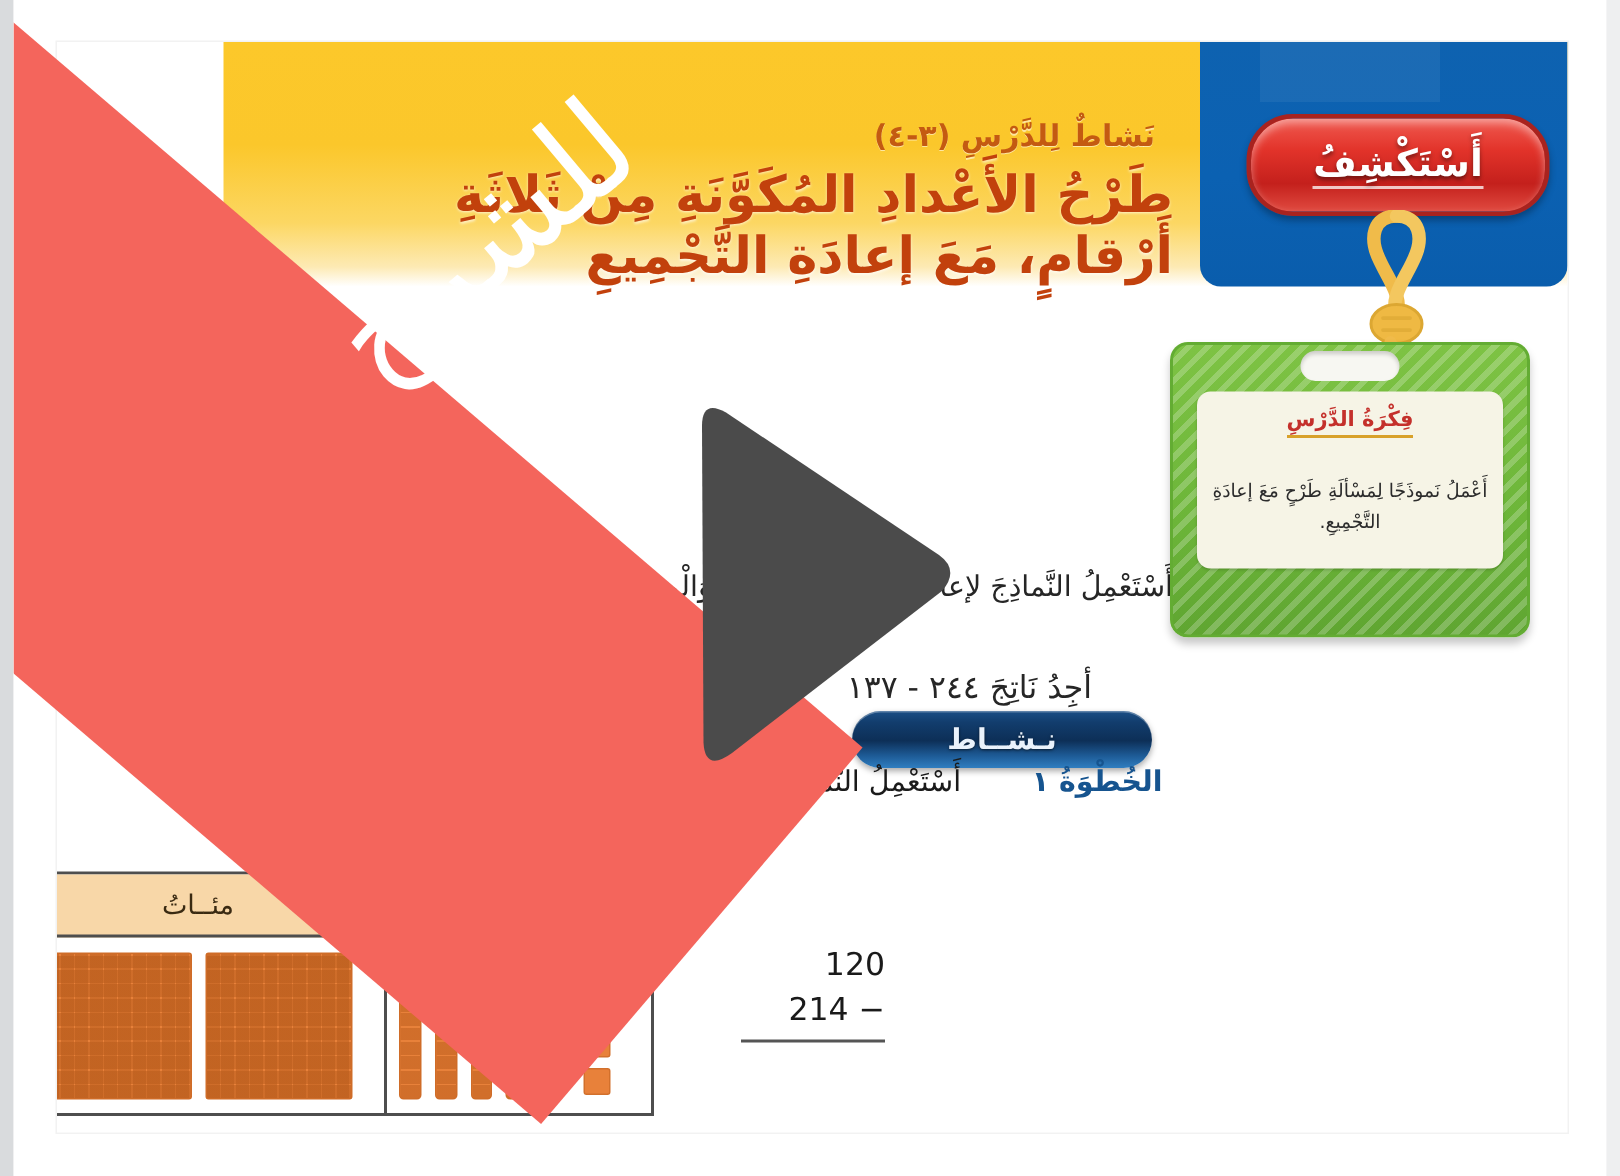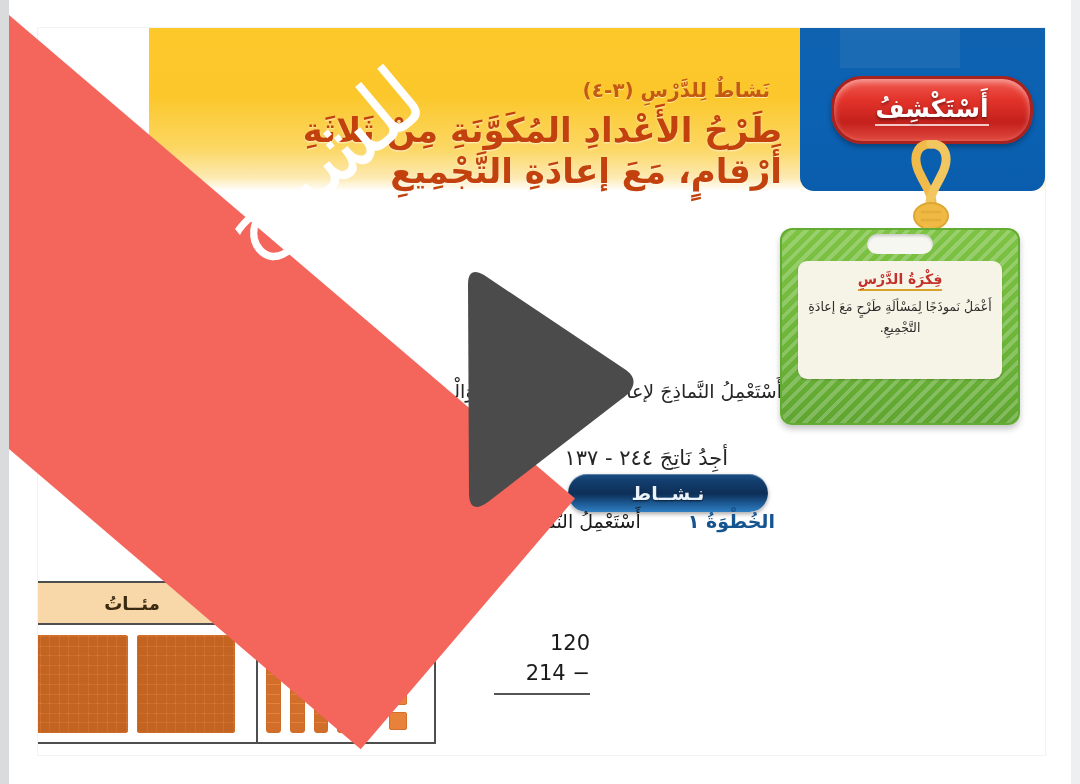--- a/index.html
+++ b/index.html
@@ -128,21 +128,21 @@
   #idea-inner{
     position:absolute;left:18px;top:33px;width:204px;height:118px;
     background:#f6f4e6;border-radius:9px;
     box-shadow:0 1px 2px rgba(0,0,0,.18);
     padding:8px 9px;box-sizing:border-box;
     direction:rtl;text-align:center;
   }
   #idea-heading{
     font-size:14px;font-weight:bold;color:#c4302b;
     border-bottom:2px solid #d8a12a;display:inline-block;
-    padding-bottom:2px;margin-bottom:6px;
+    padding-bottom:2px;margin-bottom:25px;
   }
   #idea-body{font-size:12.5px;line-height:1.65;color:#2c2c2c;}
 
   
   #activity-pill{
     position:absolute;left:530px;top:418px;width:200px;height:38px;
     border-radius:19px;
     background:linear-gradient(180deg,#1b4f86 0%,#123d6d 20%,#0d2f57 52%,#1d5a95 78%,#2f7ec1 100%);
     box-shadow:0 2px 4px rgba(0,0,0,.35),inset 0 1px 0 rgba(255,255,255,.3);
     display:flex;align-items:center;justify-content:center;margin-top:28px;
@@ -174,21 +174,21 @@
     display:flex;flex-direction:row-reverse;
   }
   .pv-col{border-left:2px solid #4e4e4e;box-sizing:border-box;display:flex;flex-direction:column;}
   .pv-col:last-child{border-left:none;}
   .pv-col.ones{width:74px;}
   .pv-col.tens{width:104px;}
   .pv-col.hundreds{flex:1;}
   .pv-head{
     height:40px;background:#f8d7a8;border-bottom:2px solid #4e4e4e;
     display:flex;align-items:center;justify-content:center;
-    font-size:18px;font-weight:bold;color:#3a2a12;direction:rtl;letter-spacing:1px;
+    font-size:18px;font-weight:normal;color:#3a2a12;direction:rtl;letter-spacing:1px;
   }
   .pv-body{flex:1;display:flex;align-items:center;justify-content:center;gap:9px;padding:8px;box-sizing:border-box;}
 
   .unit{
     width:16px;height:16px;background:#e8813a;border:1px solid #d2702c;
     border-radius:2px;
   }
   .ones-stack{display:flex;flex-direction:column;gap:7px;}
   .rod{
     width:17px;height:96px;border-radius:3px;

